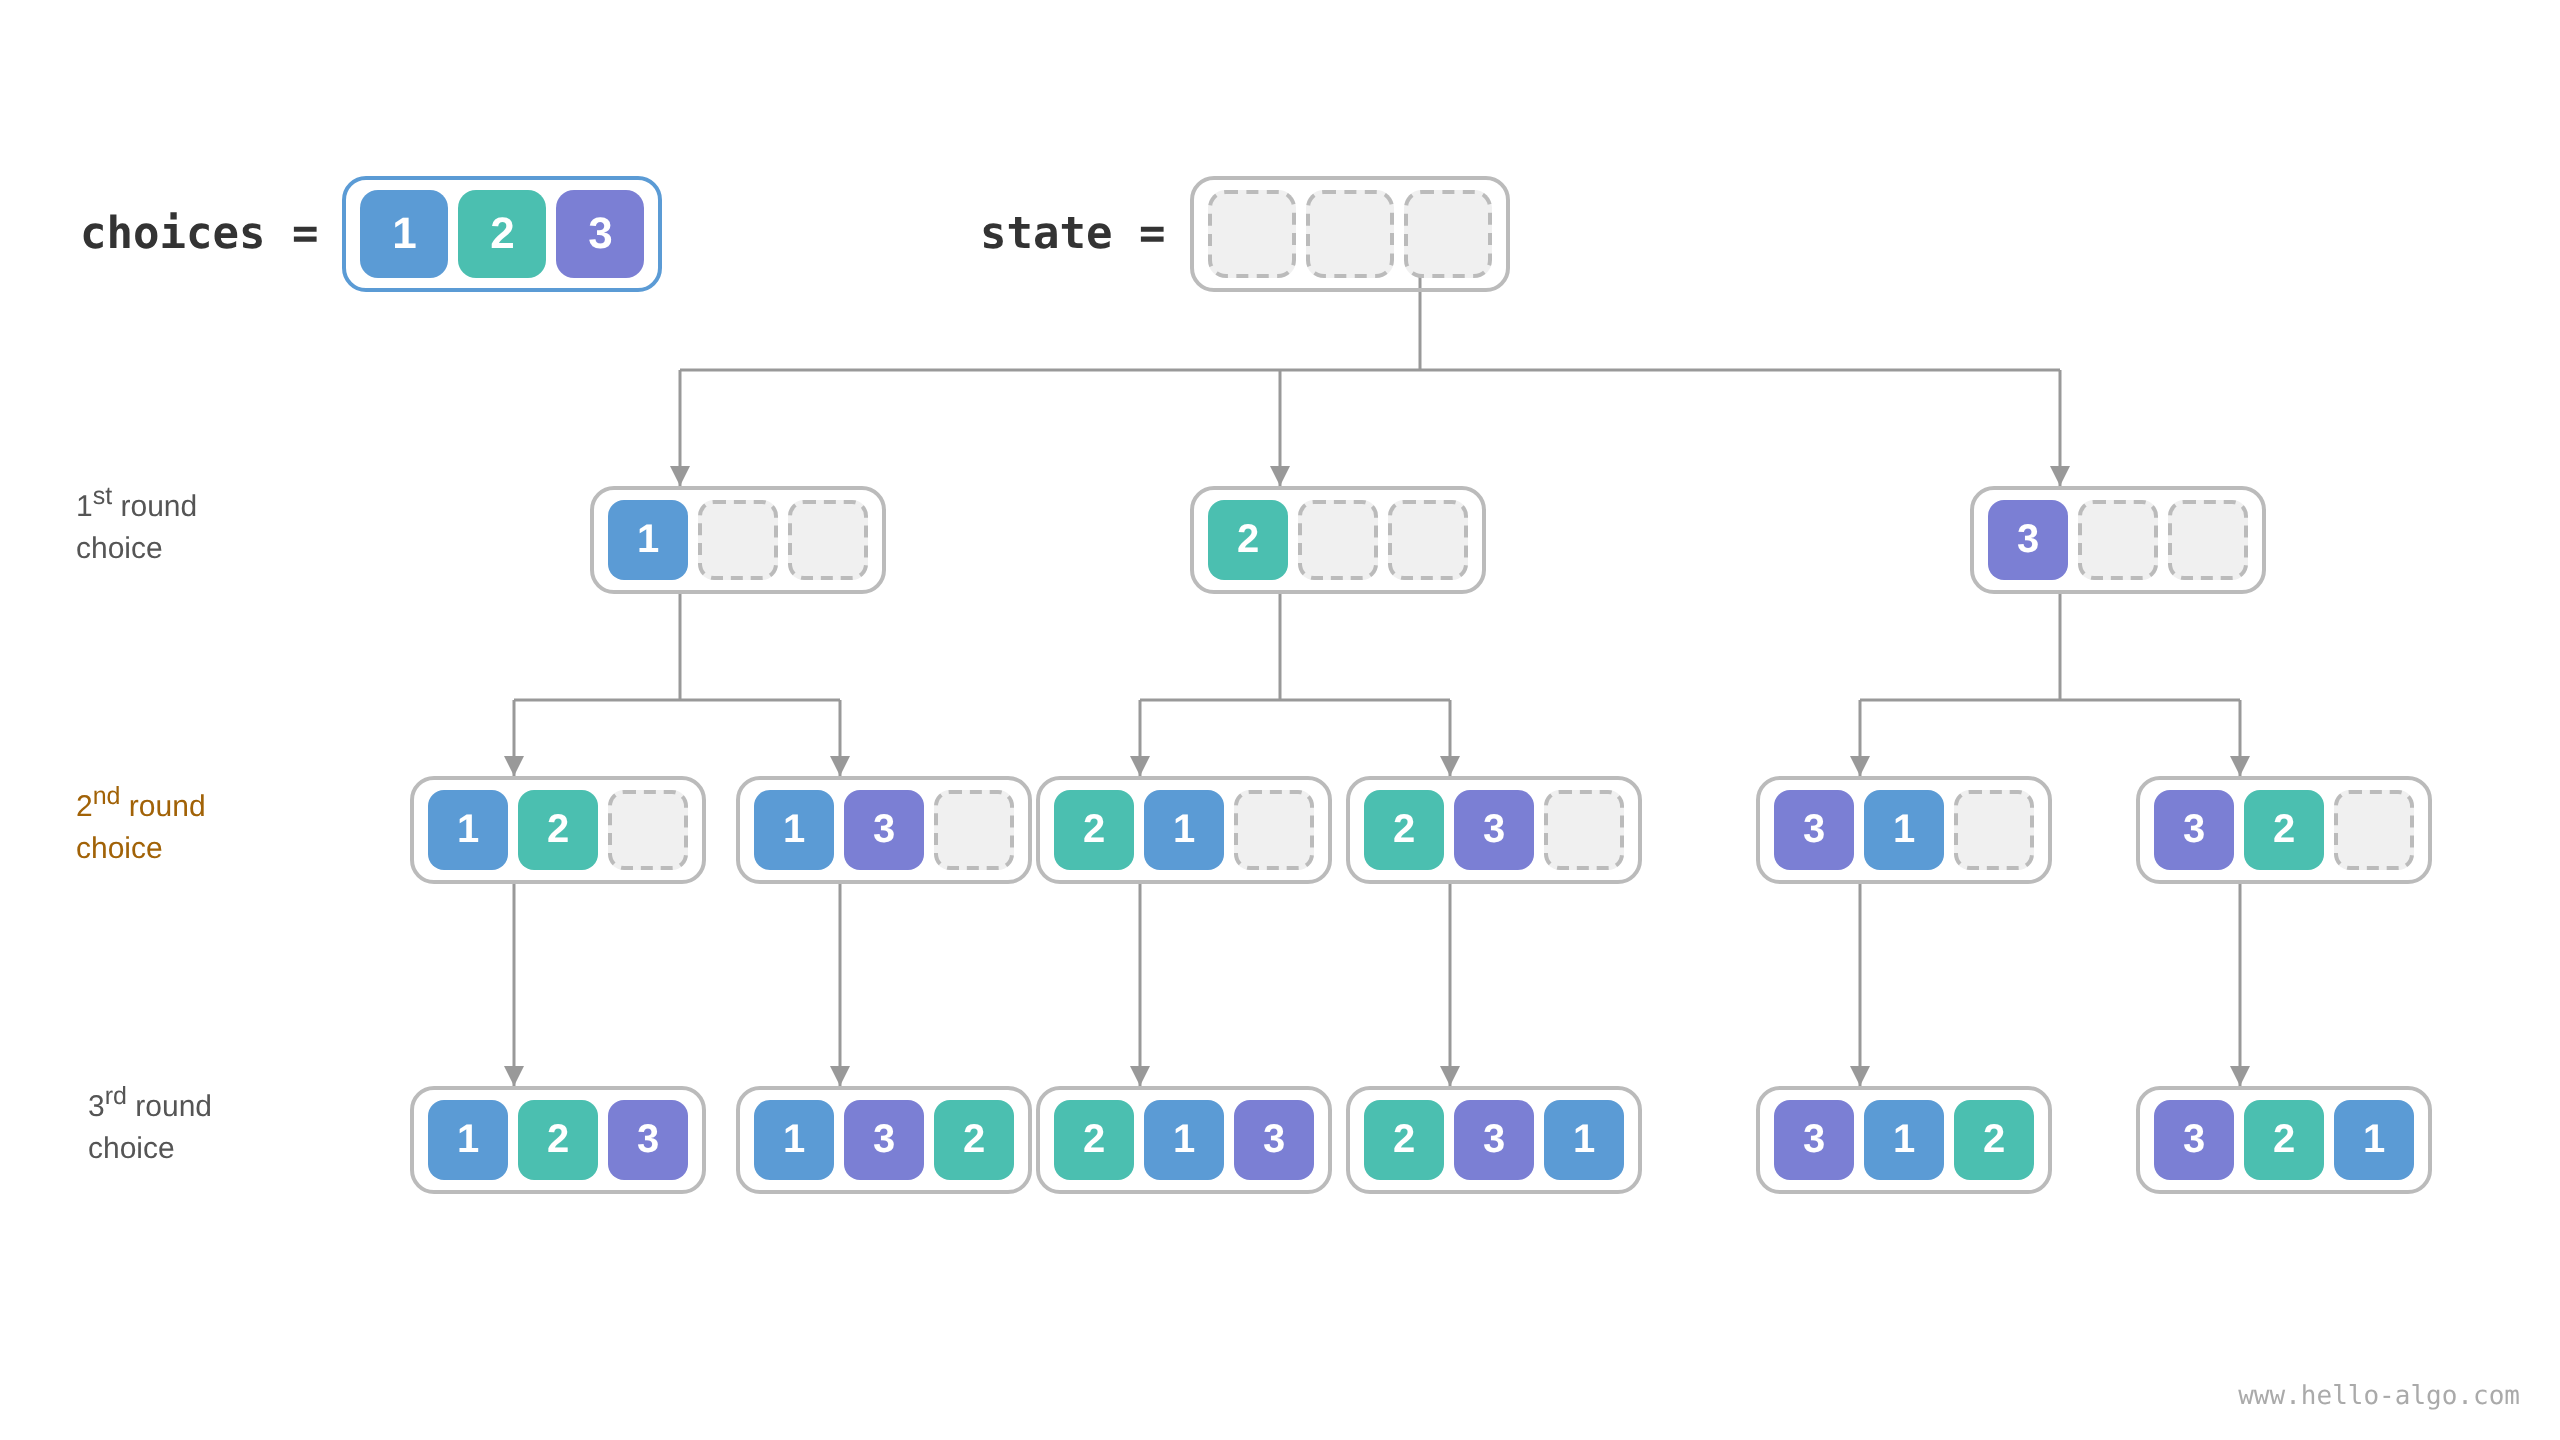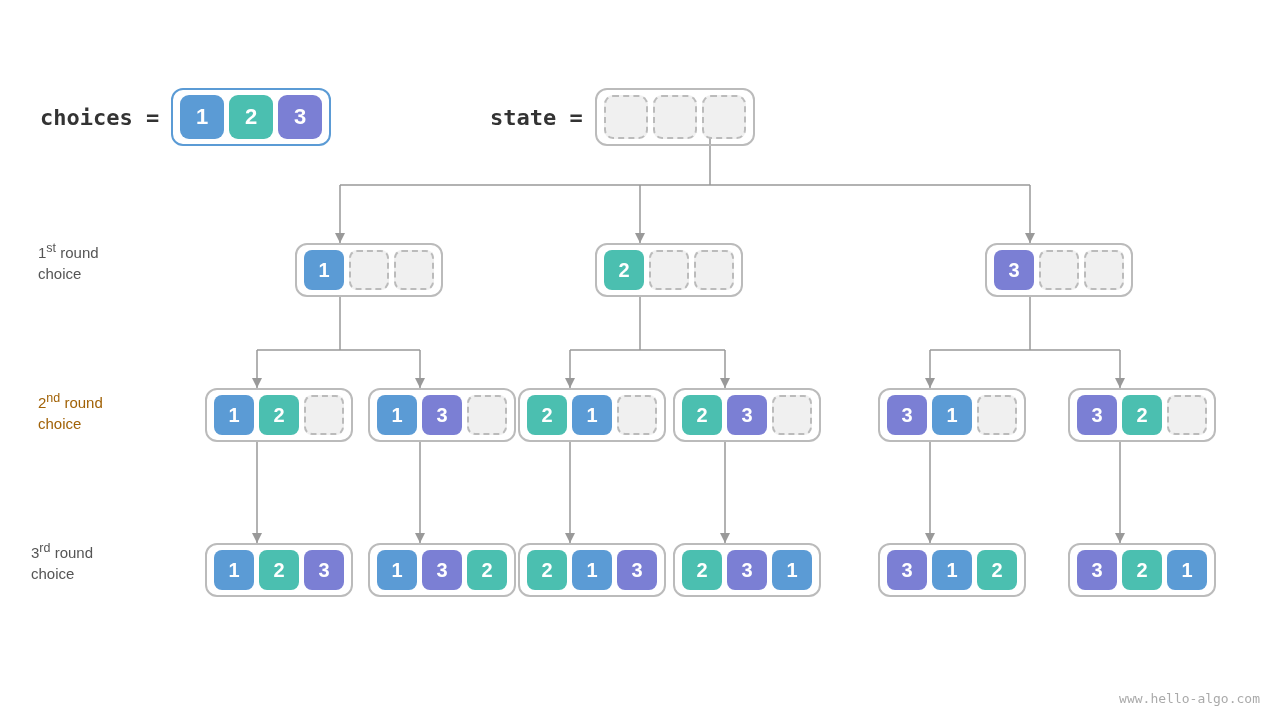--- a/index.html
+++ b/index.html
@@ -104,21 +104,21 @@
       <div style="width:44px;height:44px;border-radius:9px;border:2px dashed #bbb;background:#f0f0f0;"></div>
     </div>
   </div>
 
   <div style="position:absolute;left:38px;top:240px;font-size:15px;color:#555;line-height:1.4;">
     1<sup>st</sup> round<br>choice
   </div>
   <div style="position:absolute;left:38px;top:390px;font-size:15px;color:#a16207;line-height:1.4;">
     2<sup>nd</sup> round<br>choice
   </div>
-  <div style="position:absolute;left:31px;top:540px;font-size:15px;color:#555;line-height:1.4;">
+  <div style="position:absolute;left:44px;top:540px;font-size:15px;color:#555;line-height:1.4;">
     3<sup>rd</sup> round<br>choice
   </div>
 
   <div style="position:absolute;left:295px;top:243px;border:2px solid #bbb;border-radius:12px;padding:5px 7px;display:flex;gap:5px;background:#fff;">
     <div style="width:40px;height:40px;border-radius:8px;background:#5b9bd5;display:flex;align-items:center;justify-content:center;font-size:20px;font-weight:700;color:#fff;">1</div>
     <div style="width:40px;height:40px;border-radius:8px;border:2px dashed #bbb;background:#f0f0f0;"></div>
     <div style="width:40px;height:40px;border-radius:8px;border:2px dashed #bbb;background:#f0f0f0;"></div>
   </div>
 
   <div style="position:absolute;left:595px;top:243px;border:2px solid #bbb;border-radius:12px;padding:5px 7px;display:flex;gap:5px;background:#fff;">

